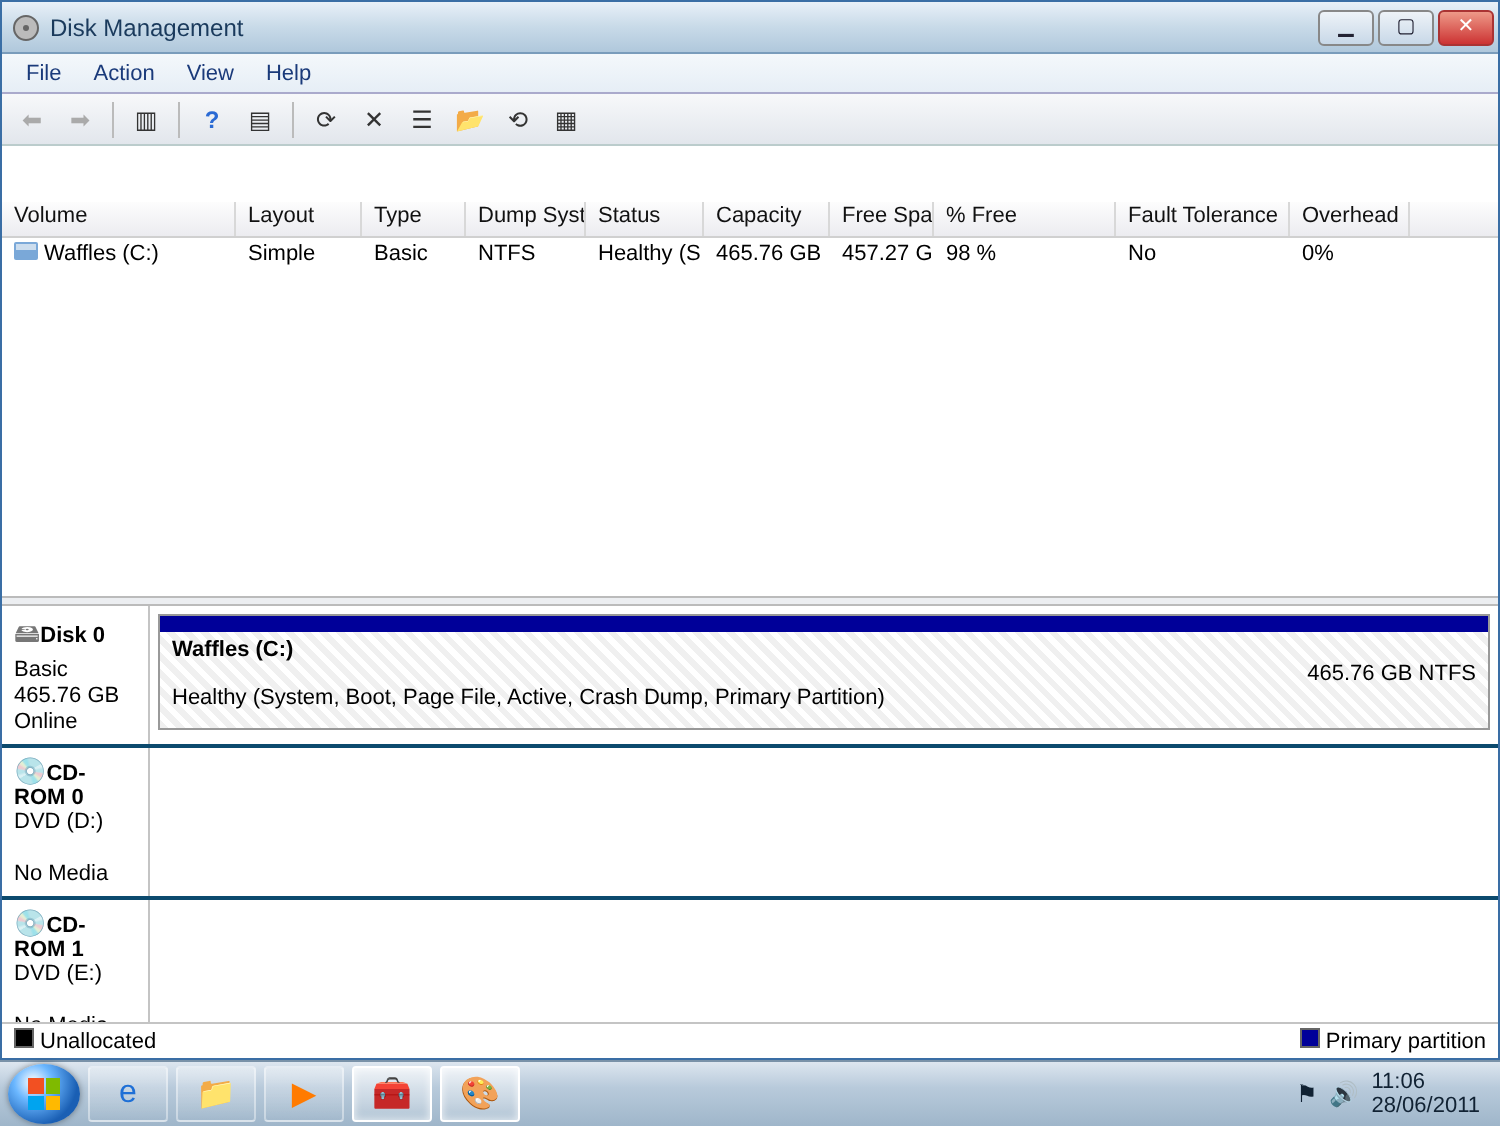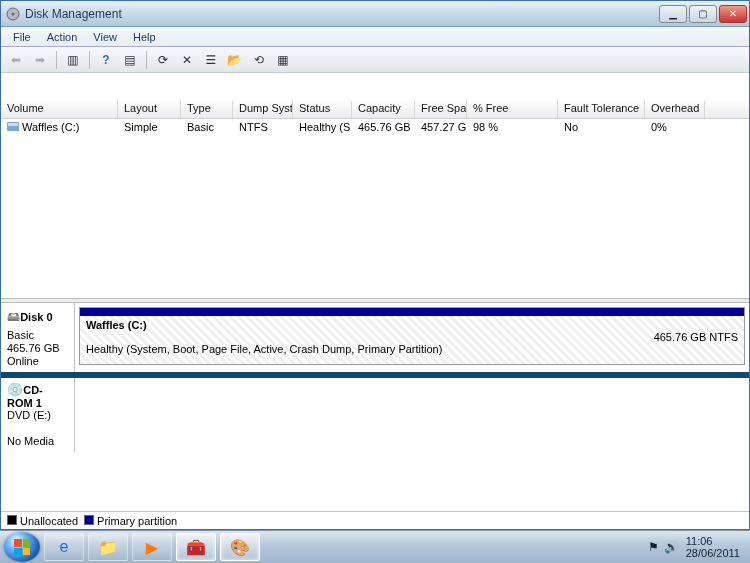--- a/index.html
+++ b/index.html
@@ -34,35 +34,35 @@
 .grid-row { display: flex; height: 16px; align-items: center; }
 .gc { border-right: 1px solid transparent; padding: 0 6px; color: #000; white-space: nowrap; overflow: hidden; }
 .vol-icon { display:inline-block; width:12px; height:9px; background:#7aa8d8; border-radius:1px; margin-right:3px; position:relative; }
 .vol-icon::before { content:""; position:absolute; left:1px; top:1px; right:1px; height:3px; background:#cde; }
 
 
 .splitter { height: 5px; background: #eceef1; border-top:1px solid #bbb; border-bottom:1px solid #bbb; cursor: row-resize; }
 
 
 .gpane { flex: 1; overflow-y: auto; background:#fff; }
-.diskrow { display:flex; border-bottom:6px solid #0c4a6e; min-height:70px; }
+.diskrow { display:flex; border-bottom:2px solid #0c4a6e; min-height:70px; }
 .diskleft { width:74px; border-right:1px solid #c4c4c4; padding:4px 6px; background:#fff; }
 .diskleft .dicon { font-size:13px; color:#777; }
 .diskleft .dname { font-weight:bold; color:#000; }
 .diskleft .dline { color:#000; font-size:11px; line-height:13px; }
 .diskright { flex:1; padding:4px; position:relative; }
 .partition { border:1px solid #999; height:58px; position:relative; background: repeating-linear-gradient(45deg,#f0f0f0 0 3px,#fff 3px 6px); }
 .partition .pheader { height:8px; background:#000099; }
 .partition .pbody { padding:3px 6px; }
 .partition .pname { font-weight:bold; }
 .partition .pinfo { color:#000;text-align:right; }
 .partition .pstatus { color:#000; }
 
 
-.legend { height:18px; border-top:1px solid #c4c4c4; display:flex; align-items:center; padding:0 6px; gap:6px; background:#fff; }
+.legend { height:18px; border-top:1px solid #c4c4c4; display:flex; align-items:center; padding:0 6px; gap:6px; background:#fff;justify-content:space-between; }
 .swatch { width:10px; height:10px; border:1px solid #666; display:inline-block; margin-right:3px; }
 .sw-unalloc { background:#000; }
 .sw-primary { background:#000099; }
 
 
 .taskbar { position:absolute; left:0; right:0; bottom:0; height:33px; background: linear-gradient(to bottom,#dde6ef 0%,#b8cadb 40%,#9fb6ca 100%); border-top:1px solid #7a92a8; display:flex; align-items:center; padding:0 4px; }
 .startbtn { width:36px; height:30px; border-radius:50%; background: radial-gradient(circle at 35% 30%,#fff,#6bb7ff 30%,#1a5fb4 70%); display:flex; align-items:center; justify-content:center; box-shadow:0 0 3px rgba(0,0,0,.4); cursor:pointer; }
 .win-logo { width:16px; height:16px; display:grid; grid-template:1fr 1fr/1fr 1fr; gap:1px; }
 .win-logo span:nth-child(1){background:#f25022;} .win-logo span:nth-child(2){background:#7fba00;}
 .win-logo span:nth-child(3){background:#00a4ef;} .win-logo span:nth-child(4){background:#ffb900;}
@@ -162,20 +162,29 @@
           <div class="pheader"></div>
           <div class="pbody">
             <div class="pname">Waffles  (C:)</div>
             <div class="pinfo">465.76 GB NTFS</div>
             <div class="pstatus">Healthy (System, Boot, Page File, Active, Crash Dump, Primary Partition)</div>
           </div>
         </div>
       </div>
     </div>
 
+    <div class="diskrow">
+      <div class="diskleft">
+        <div><span class="dicon">💿</span><span class="dname">CD-ROM 0</span></div>
+        <div class="dline">DVD (D:)</div>
+        <div class="dline" style="height:13px"></div>
+        <div class="dline">No Media</div>
+      </div>
+      <div class="diskright"></div>
+    </div>
 
     <div class="diskrow" style="border-bottom:none">
       <div class="diskleft">
         <div><span class="dicon">💿</span><span class="dname">CD-ROM 1</span></div>
         <div class="dline">DVD (E:)</div>
         <div class="dline" style="height:13px"></div>
         <div class="dline">No Media</div>
       </div>
       <div class="diskright"></div>
     </div>

